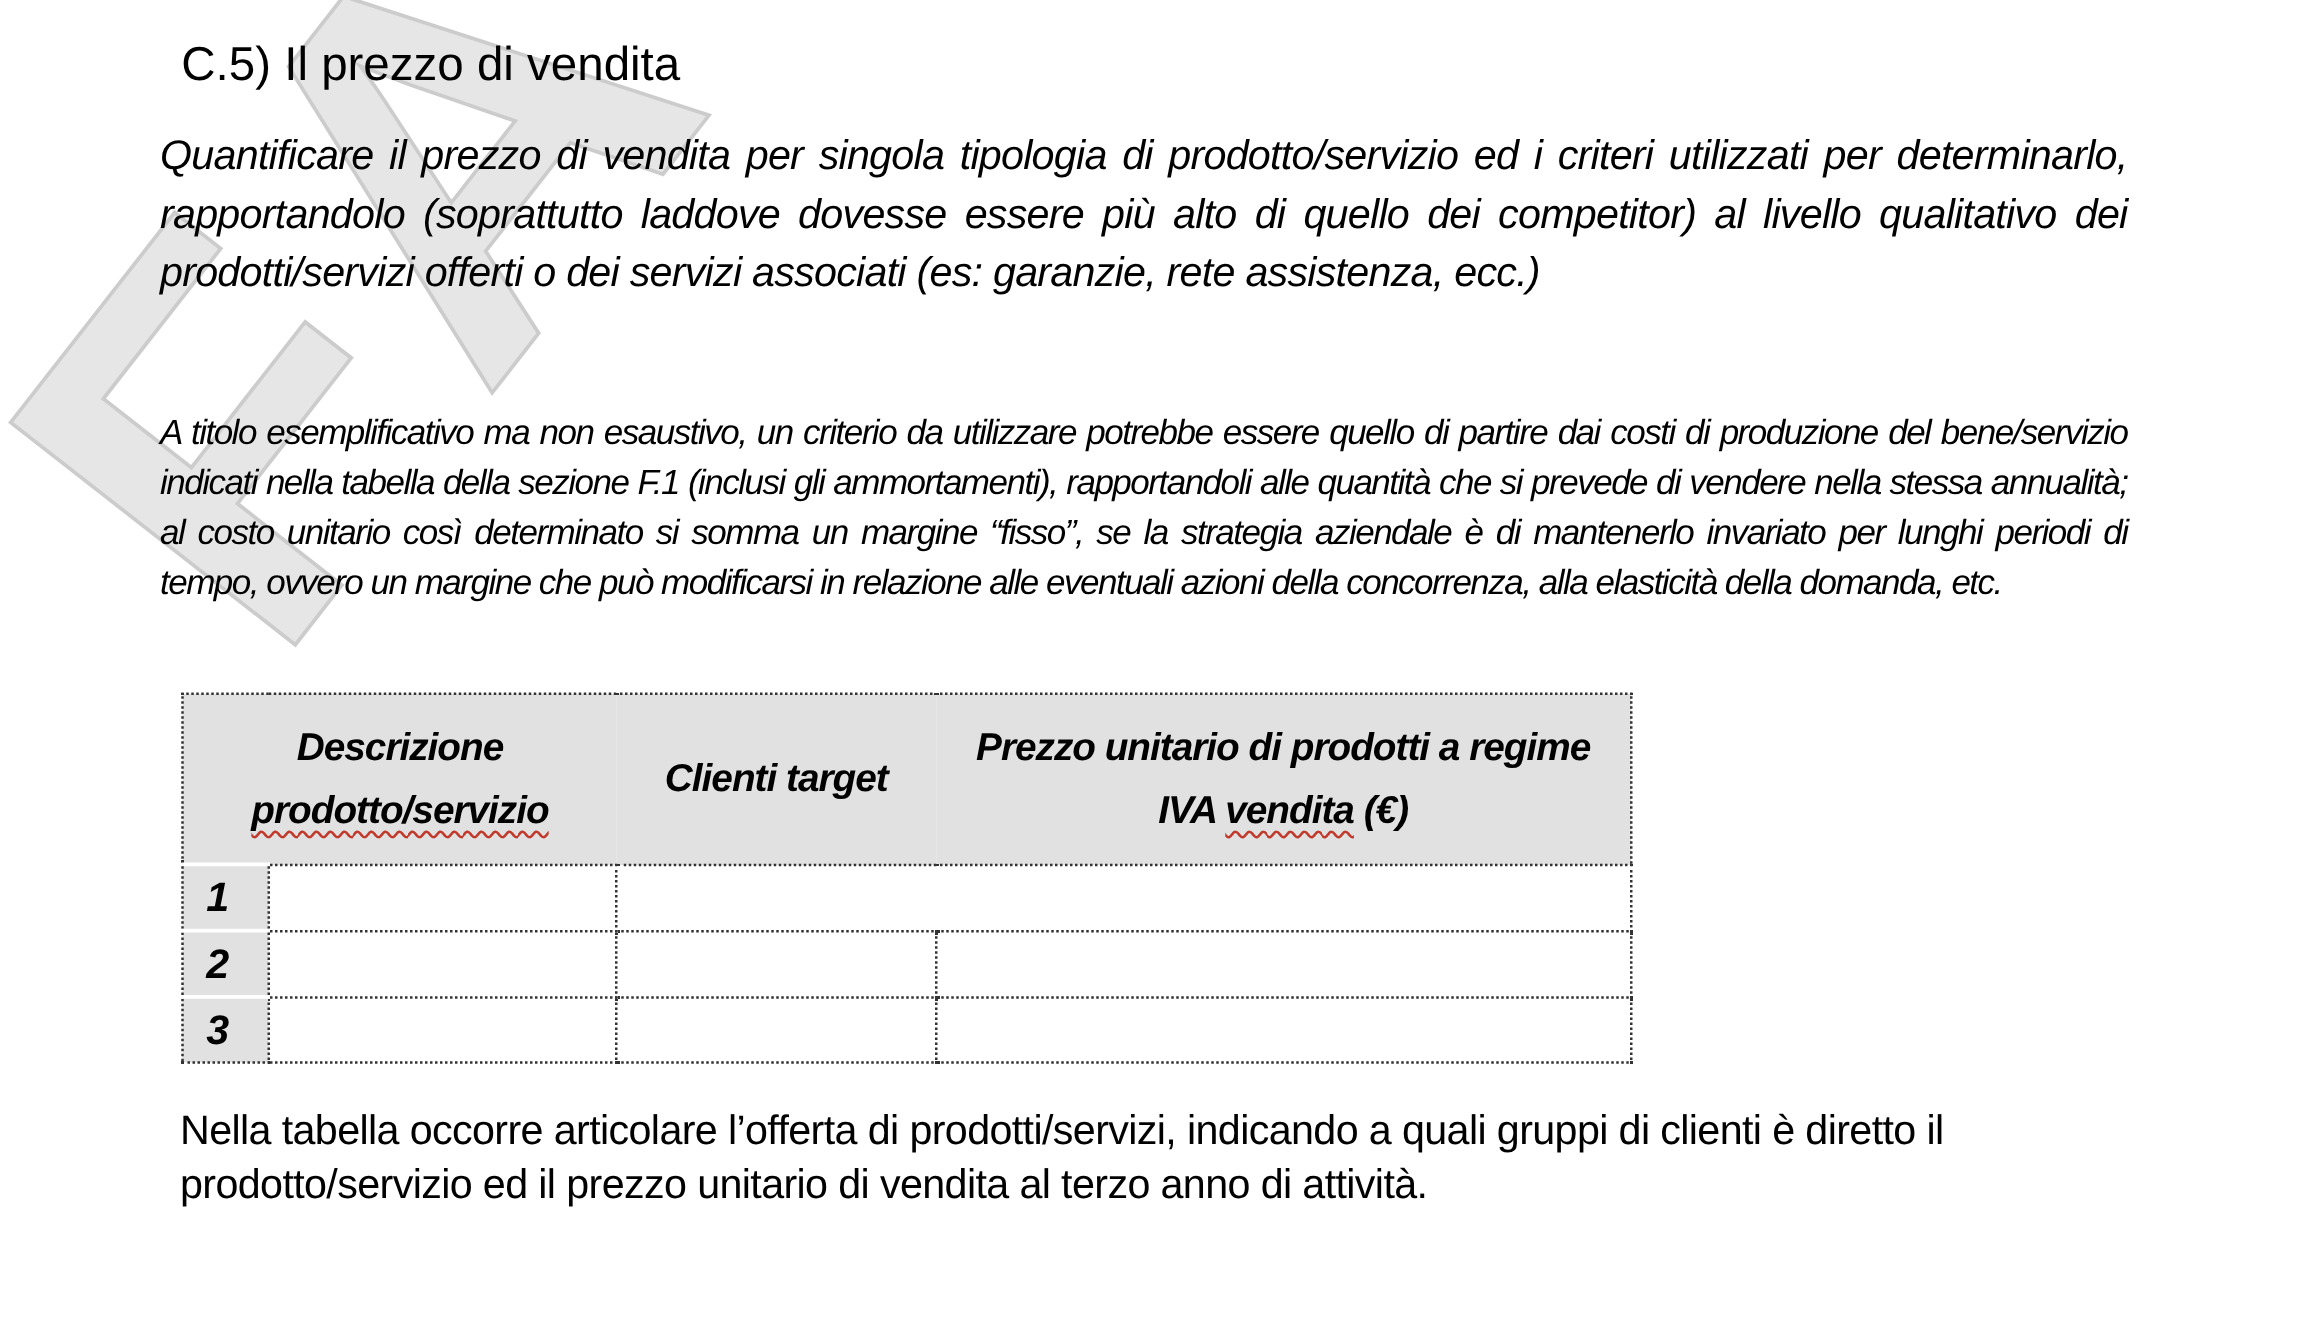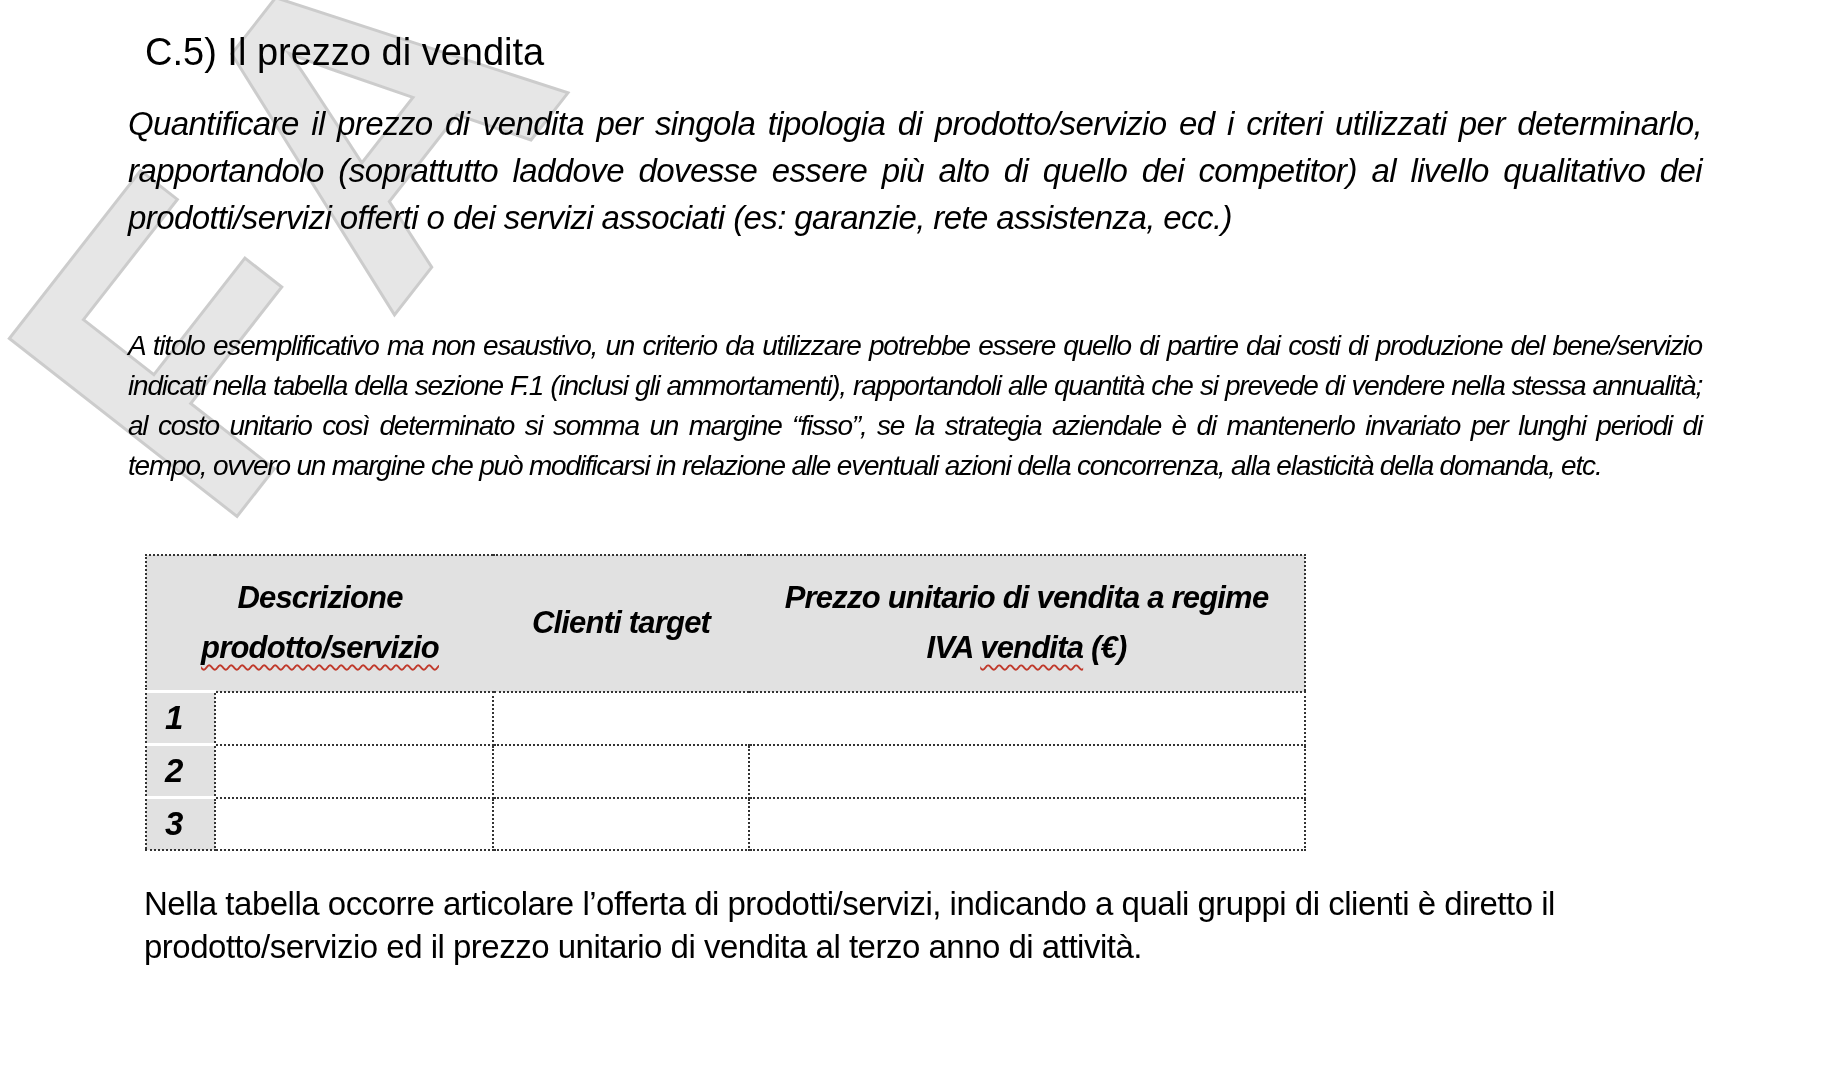--- a/index.html
+++ b/index.html
@@ -72,21 +72,21 @@
       <col style="width:556px">
     </colgroup>
     <thead>
       <tr>
         <th colspan="2">
           <span>Descrizione</span><br>
           <span class="squiggle">prodotto/servizio</span>
         </th>
         <th>Clienti target</th>
         <th>
-          <span>Prezzo unitario di vendita a regime</span><br>
+          <span>Prezzo unitario di prodotti a regime</span><br>
           <span>IVA </span><span class="squiggle">vendita</span><span> (€)</span>
         </th>
       </tr>
     </thead>
     <tbody>
       <tr>
         <td class="num">1</td>
         <td></td>
         <td style="border-right:none"></td>
         <td style="border-left:none"></td>

